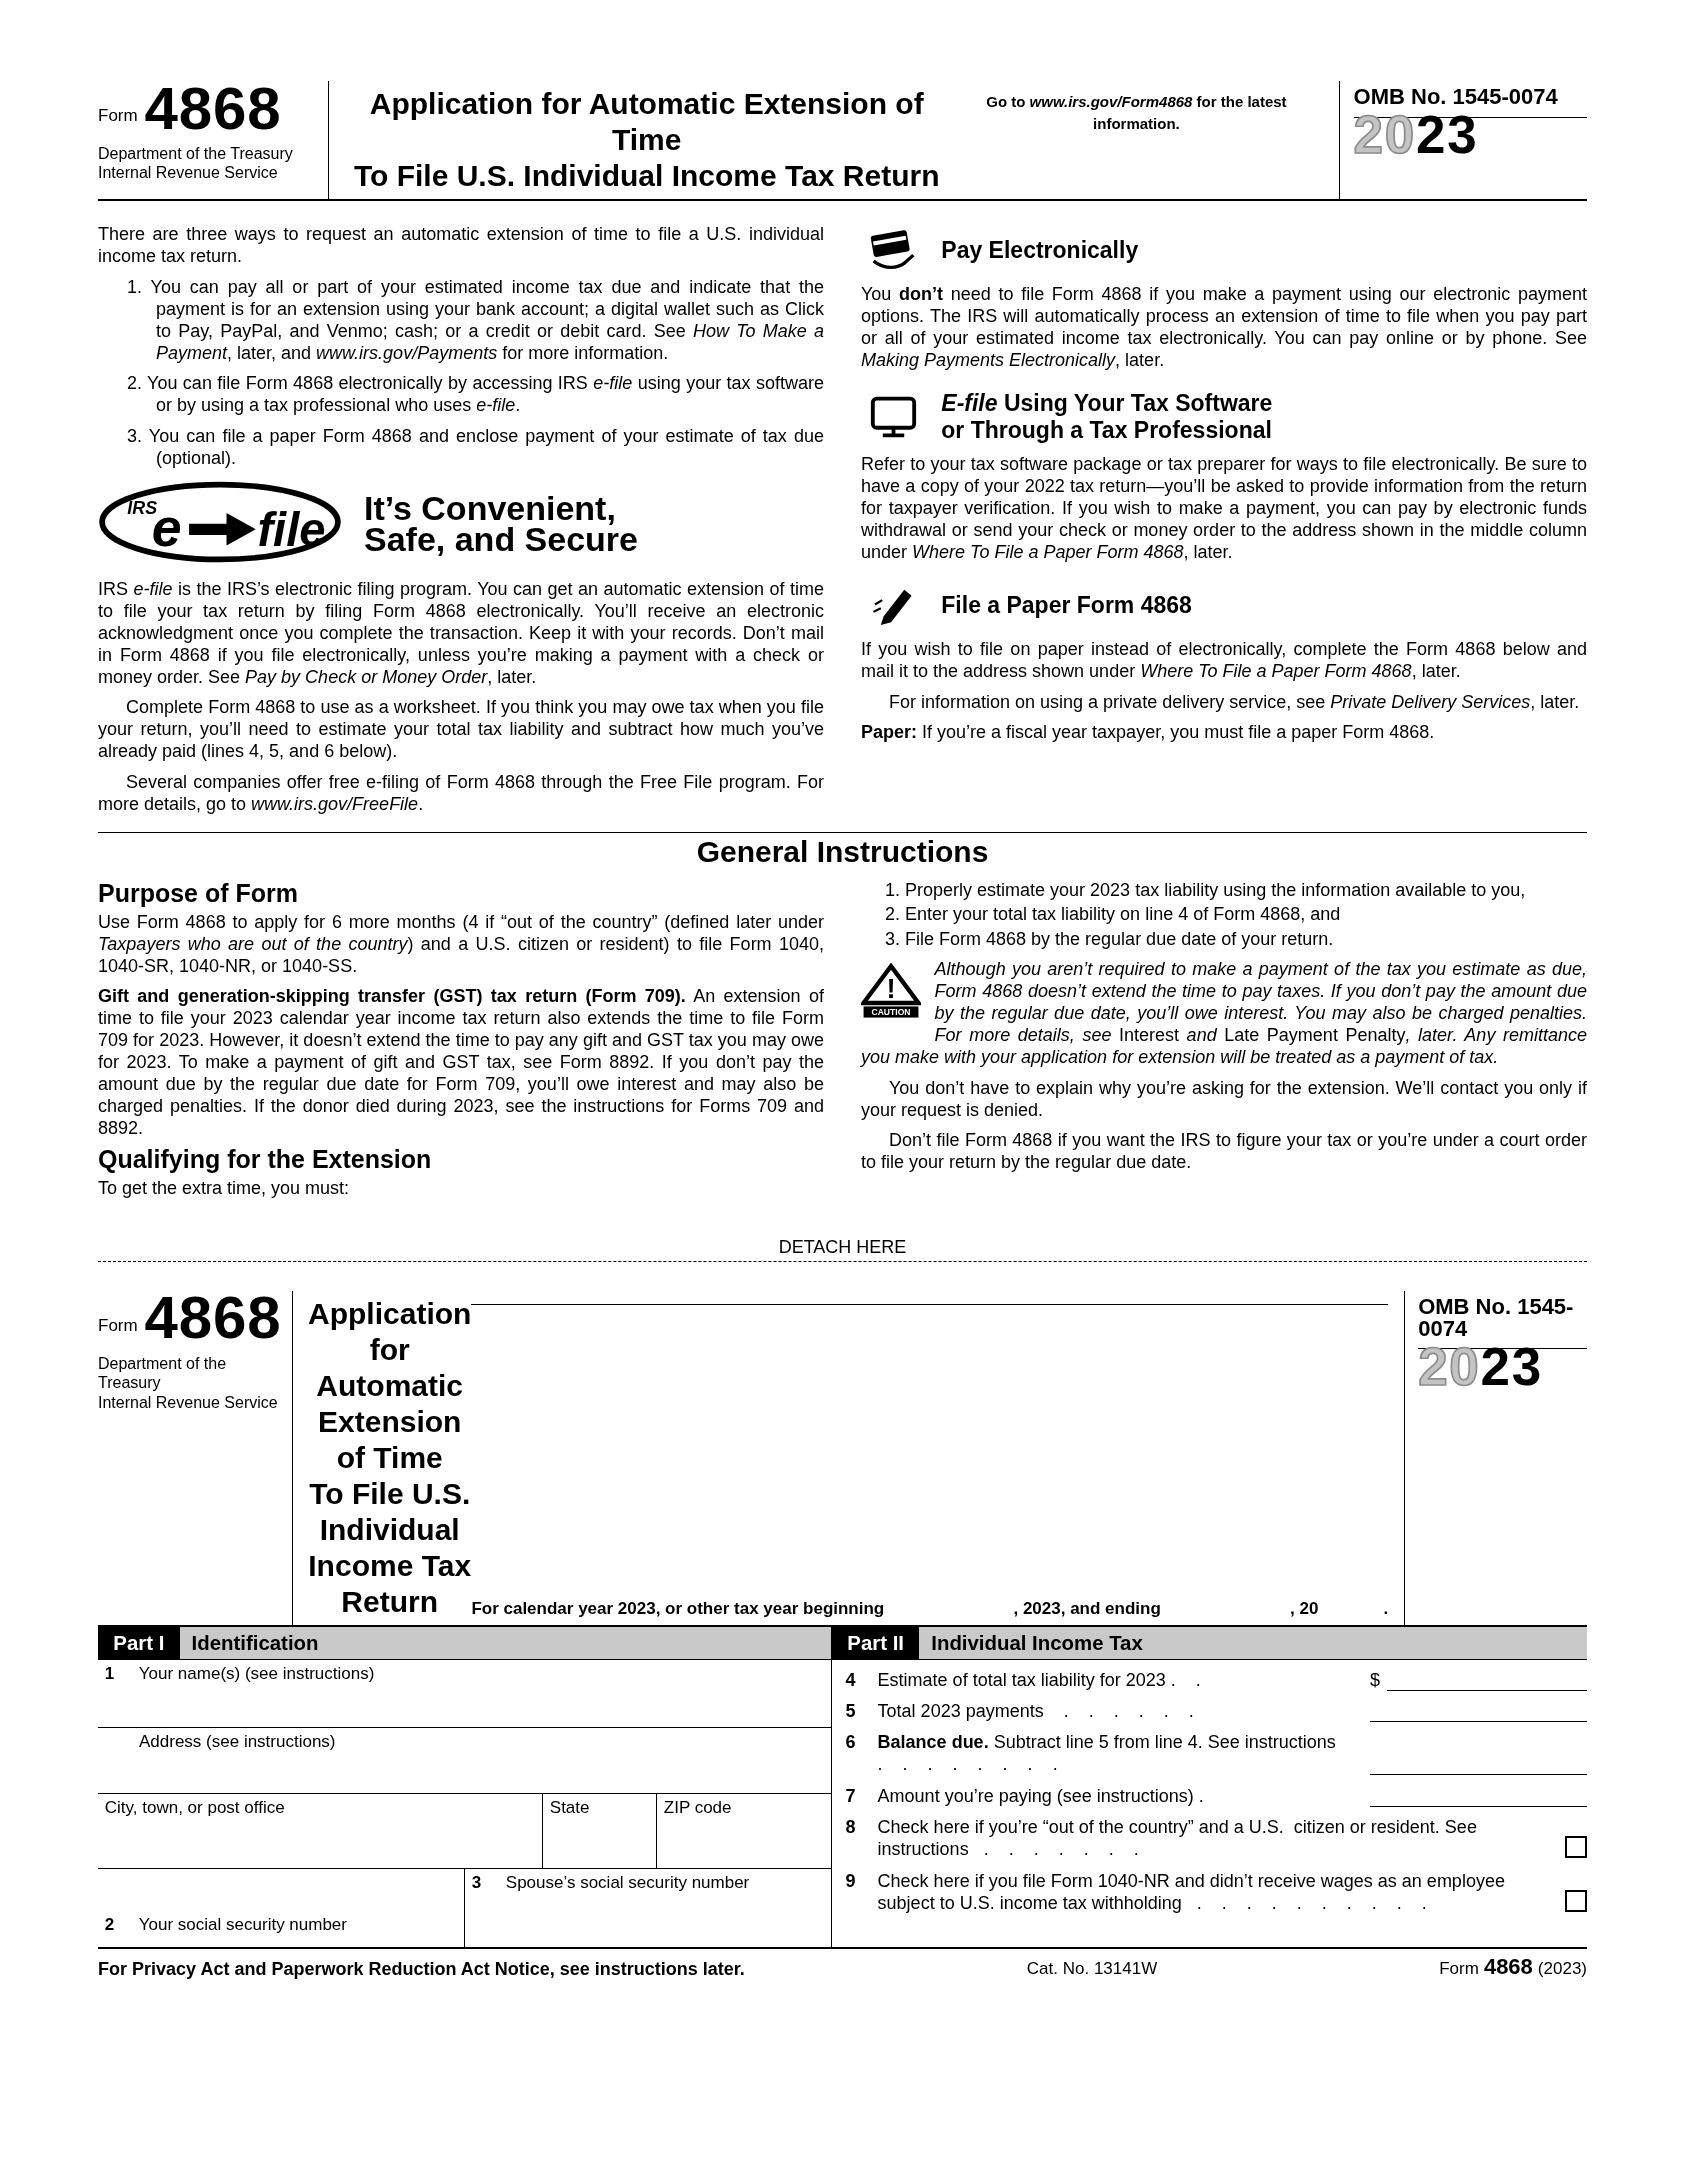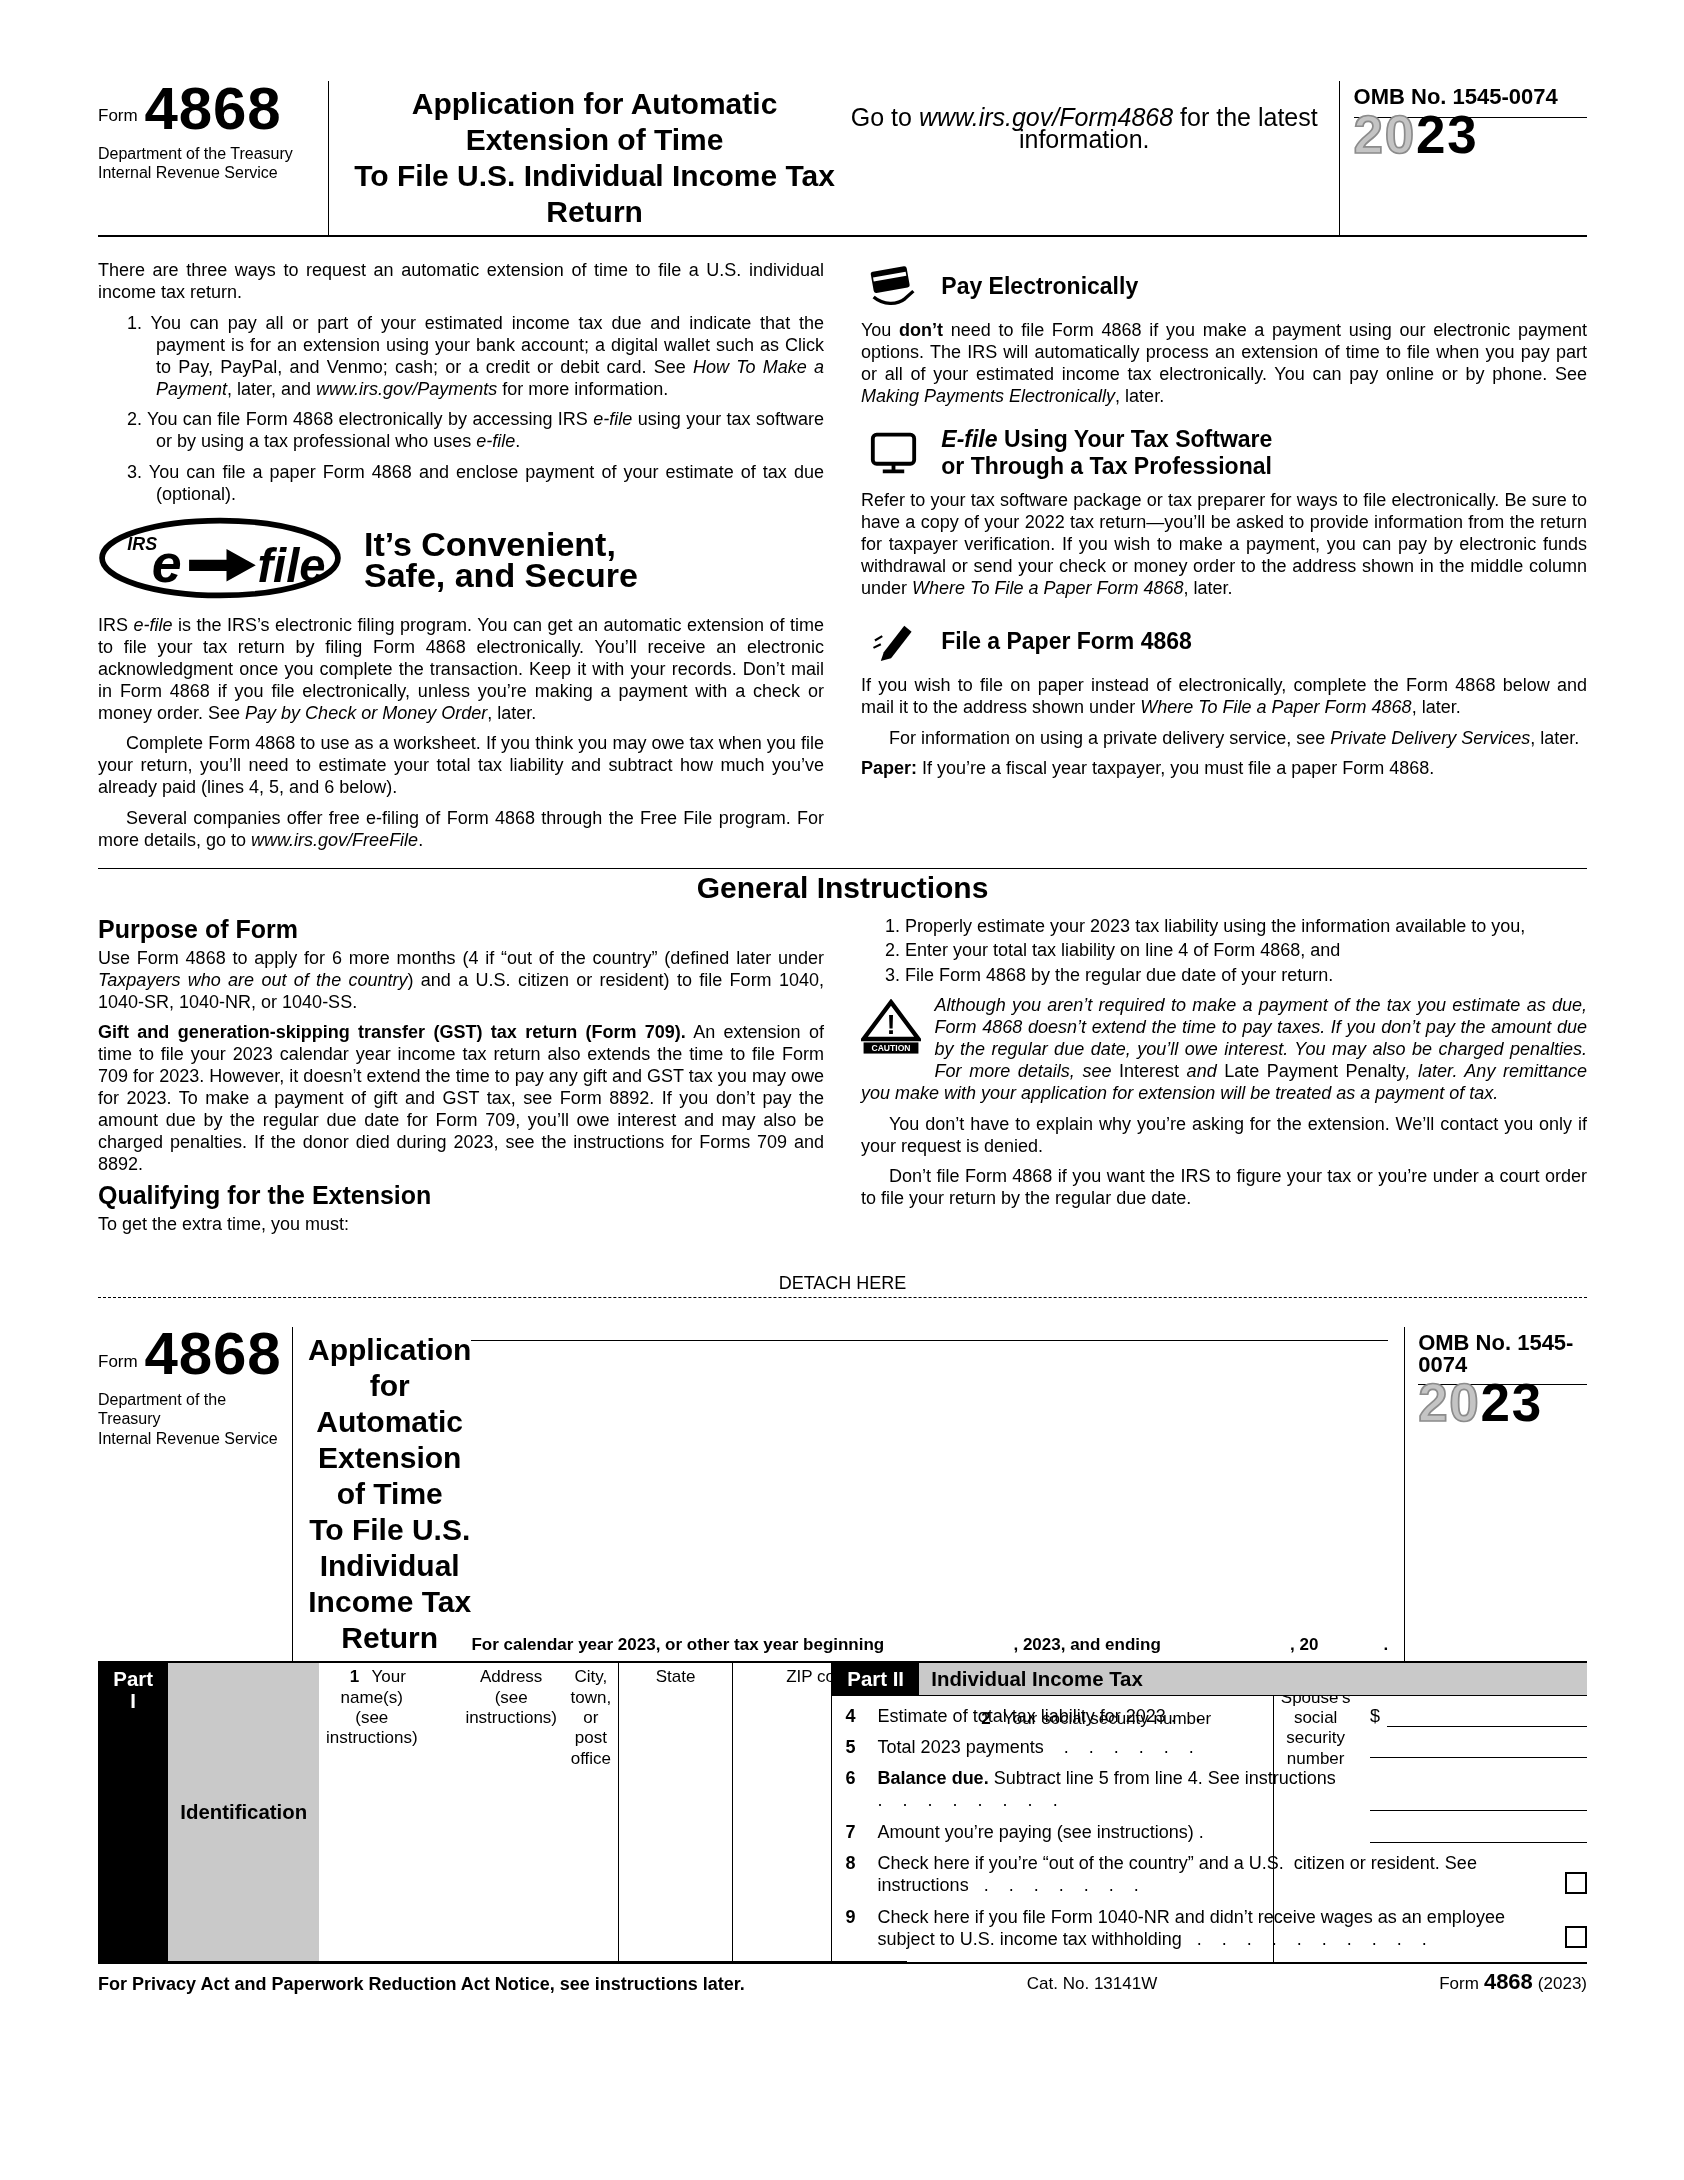--- a/index.html
+++ b/index.html
@@ -9,21 +9,21 @@
 
   
   .fhdr { display:flex; align-items:stretch; border-bottom:2.6px solid var(--ink,#000); }
   .fhdr-left { width:230px; padding:1.7px 10.2px 5.1px 0; }
   .formline { display:flex; align-items:flex-end; gap:6.8px; }
   .formword { font-size:17px; padding-bottom:6.8px; }
   .formnum { font-size:60px; font-weight:bold; line-height:0.85; letter-spacing:0.9px; }
   .dept { font-size:16px; line-height:19.6px; margin-top:10.2px; }
   .fhdr-center { flex:1; border-left:1.7px solid var(--ink,#000); border-right:1.7px solid var(--ink,#000); text-align:center; padding:5.1px 15.3px 5.1px; display:flex; flex-direction:row; }
   .fhdr-title { font-size:30px; line-height:36px; font-weight:bold; }
-  .fhdr-goto { font-size:25px; font-weight:normal; margin-top:20px; }
+  .fhdr-goto { font-size:15px; font-weight:bold; margin-top:5px; }
   .fhdr-right { width:247px; padding-left:13.6px; display:flex; flex-direction:column; }
   .omb { font-size:22px; padding:5.1px 0 8.5px; border-bottom:1.7px solid var(--ink,#000);font-weight:bold; }
   .year { font-size:53px; font-weight:bold; padding-top:6.8px; letter-spacing:1.7px; }
   .y-out { color:#c4c4c4;margin-top:14px; -webkit-text-stroke:1.7px var(--year_outline,#8c8c8c); }
 
   
   .twocol { display:flex; gap:37px; }
   .col { flex:1; min-width:0; }
   .intro { margin-top:22px; }
   p { margin:0 0 8.5px; text-align:justify; }
@@ -50,21 +50,21 @@
   .detach-wrap { margin-top:29px; text-align:center; font-size:18px; }
   .detach-line { border-top:1.7px dashed var(--ink,#000); margin-top:2.6px; }
 
   
   .bform { margin-top:29px; }
   .calline { border-top:1.7px solid var(--ink,#000); margin-top:8.5px; padding-top:6.8px; font-size:17px; font-weight:bold; display:flex; align-items:flex-end; justify-content:center; gap:5.1px; white-space:nowrap; }
   .blank { display:inline-block; width:119px; height:19px; }
   .blank.short { width:55px; }
 
   .parts { display:flex; align-items:stretch; }
-  .p1col { width:734px; flex:none; border-right:1.7px solid var(--ink,#000); display:flex; flex-direction:row;text-align:center; }
+  .p1col { width:734px; flex:none; border-right:1.7px solid var(--ink,#000); display:flex; flex-direction:column; }
   .p2col { flex:1; display:flex; flex-direction:column; }
   .partbar { display:flex; align-items:stretch; background:var(--bar_gray,#c9c9c9); border-bottom:1.7px solid var(--ink,#000); }
   .plabel { background:var(--ink,#000); color:#fff; font-weight:bold; font-size:20.4px; padding:5.1px 15.3px; }
   .ptitle { font-weight:bold; font-size:20.4px; padding:5.1px 12px; align-self:center; }
 
   .frow { border-bottom:1.7px solid var(--ink,#000); padding:4.3px 6.8px 0; font-size:17px; line-height:20.4px; }
   .fnum { font-weight:bold; display:inline-block; width:34px; }
   .f-indent { padding-left:41px; }
   .r-name { min-height:68px; }
   .r-addr { min-height:66px; }

